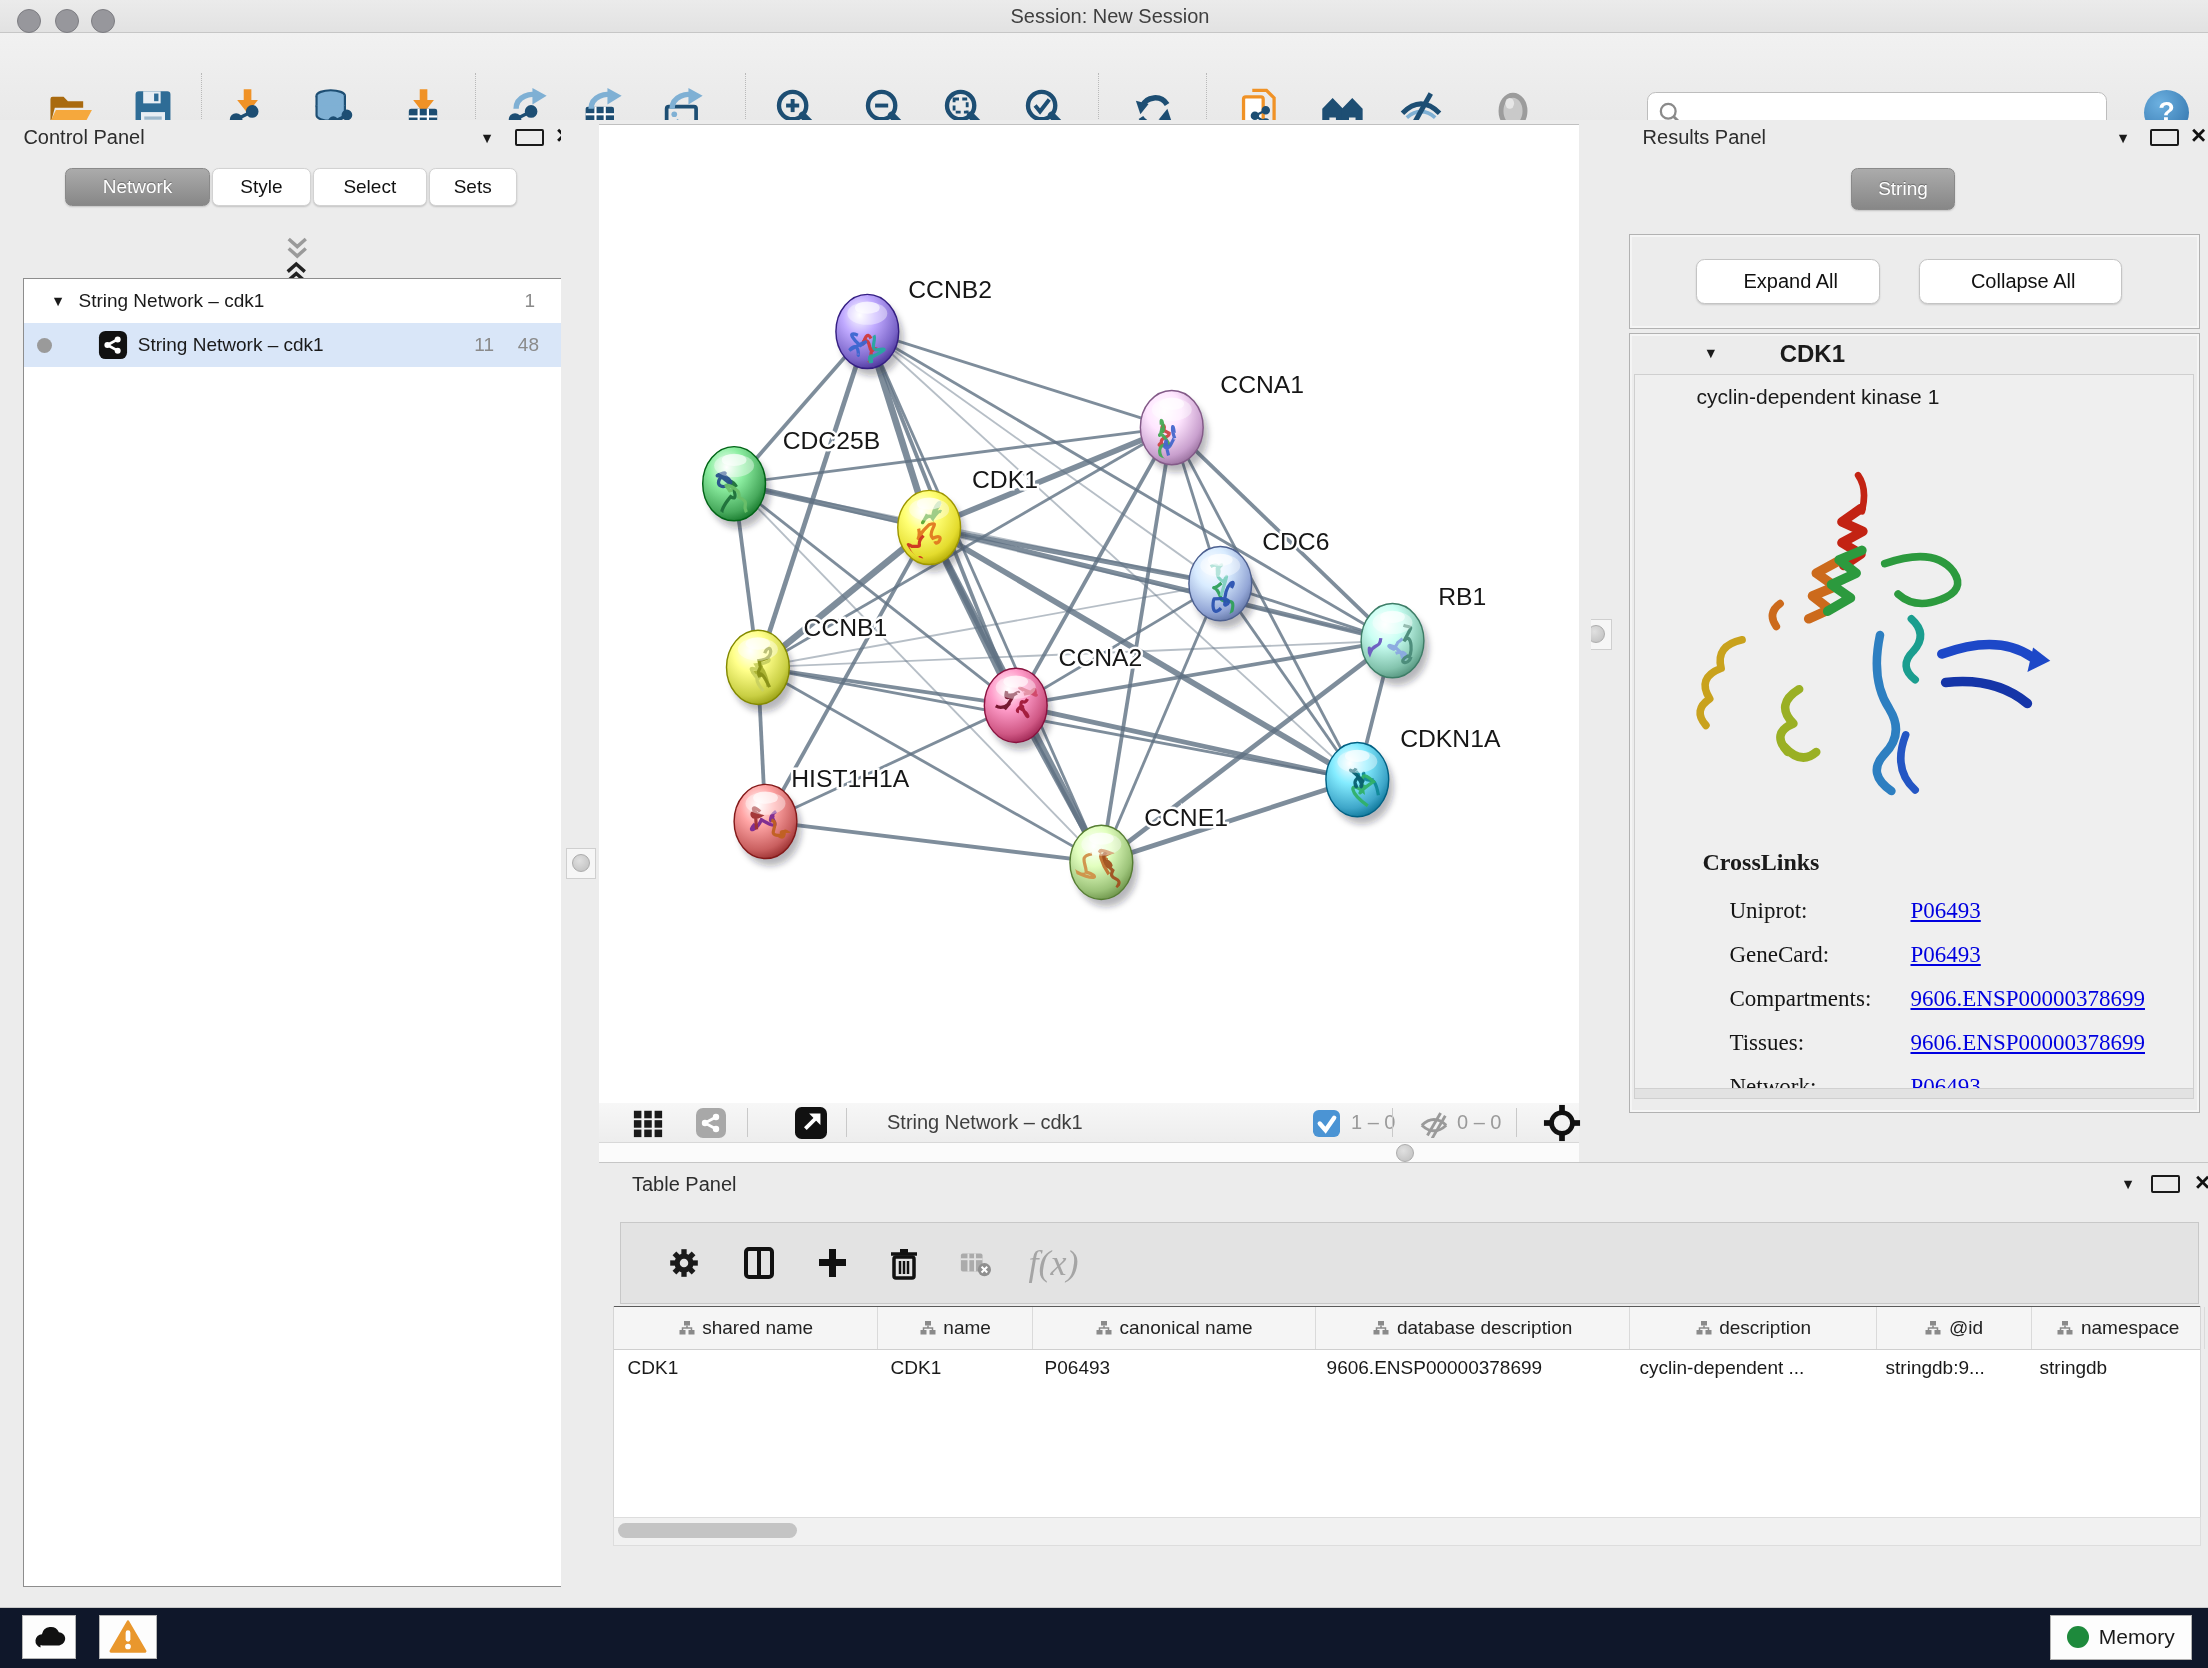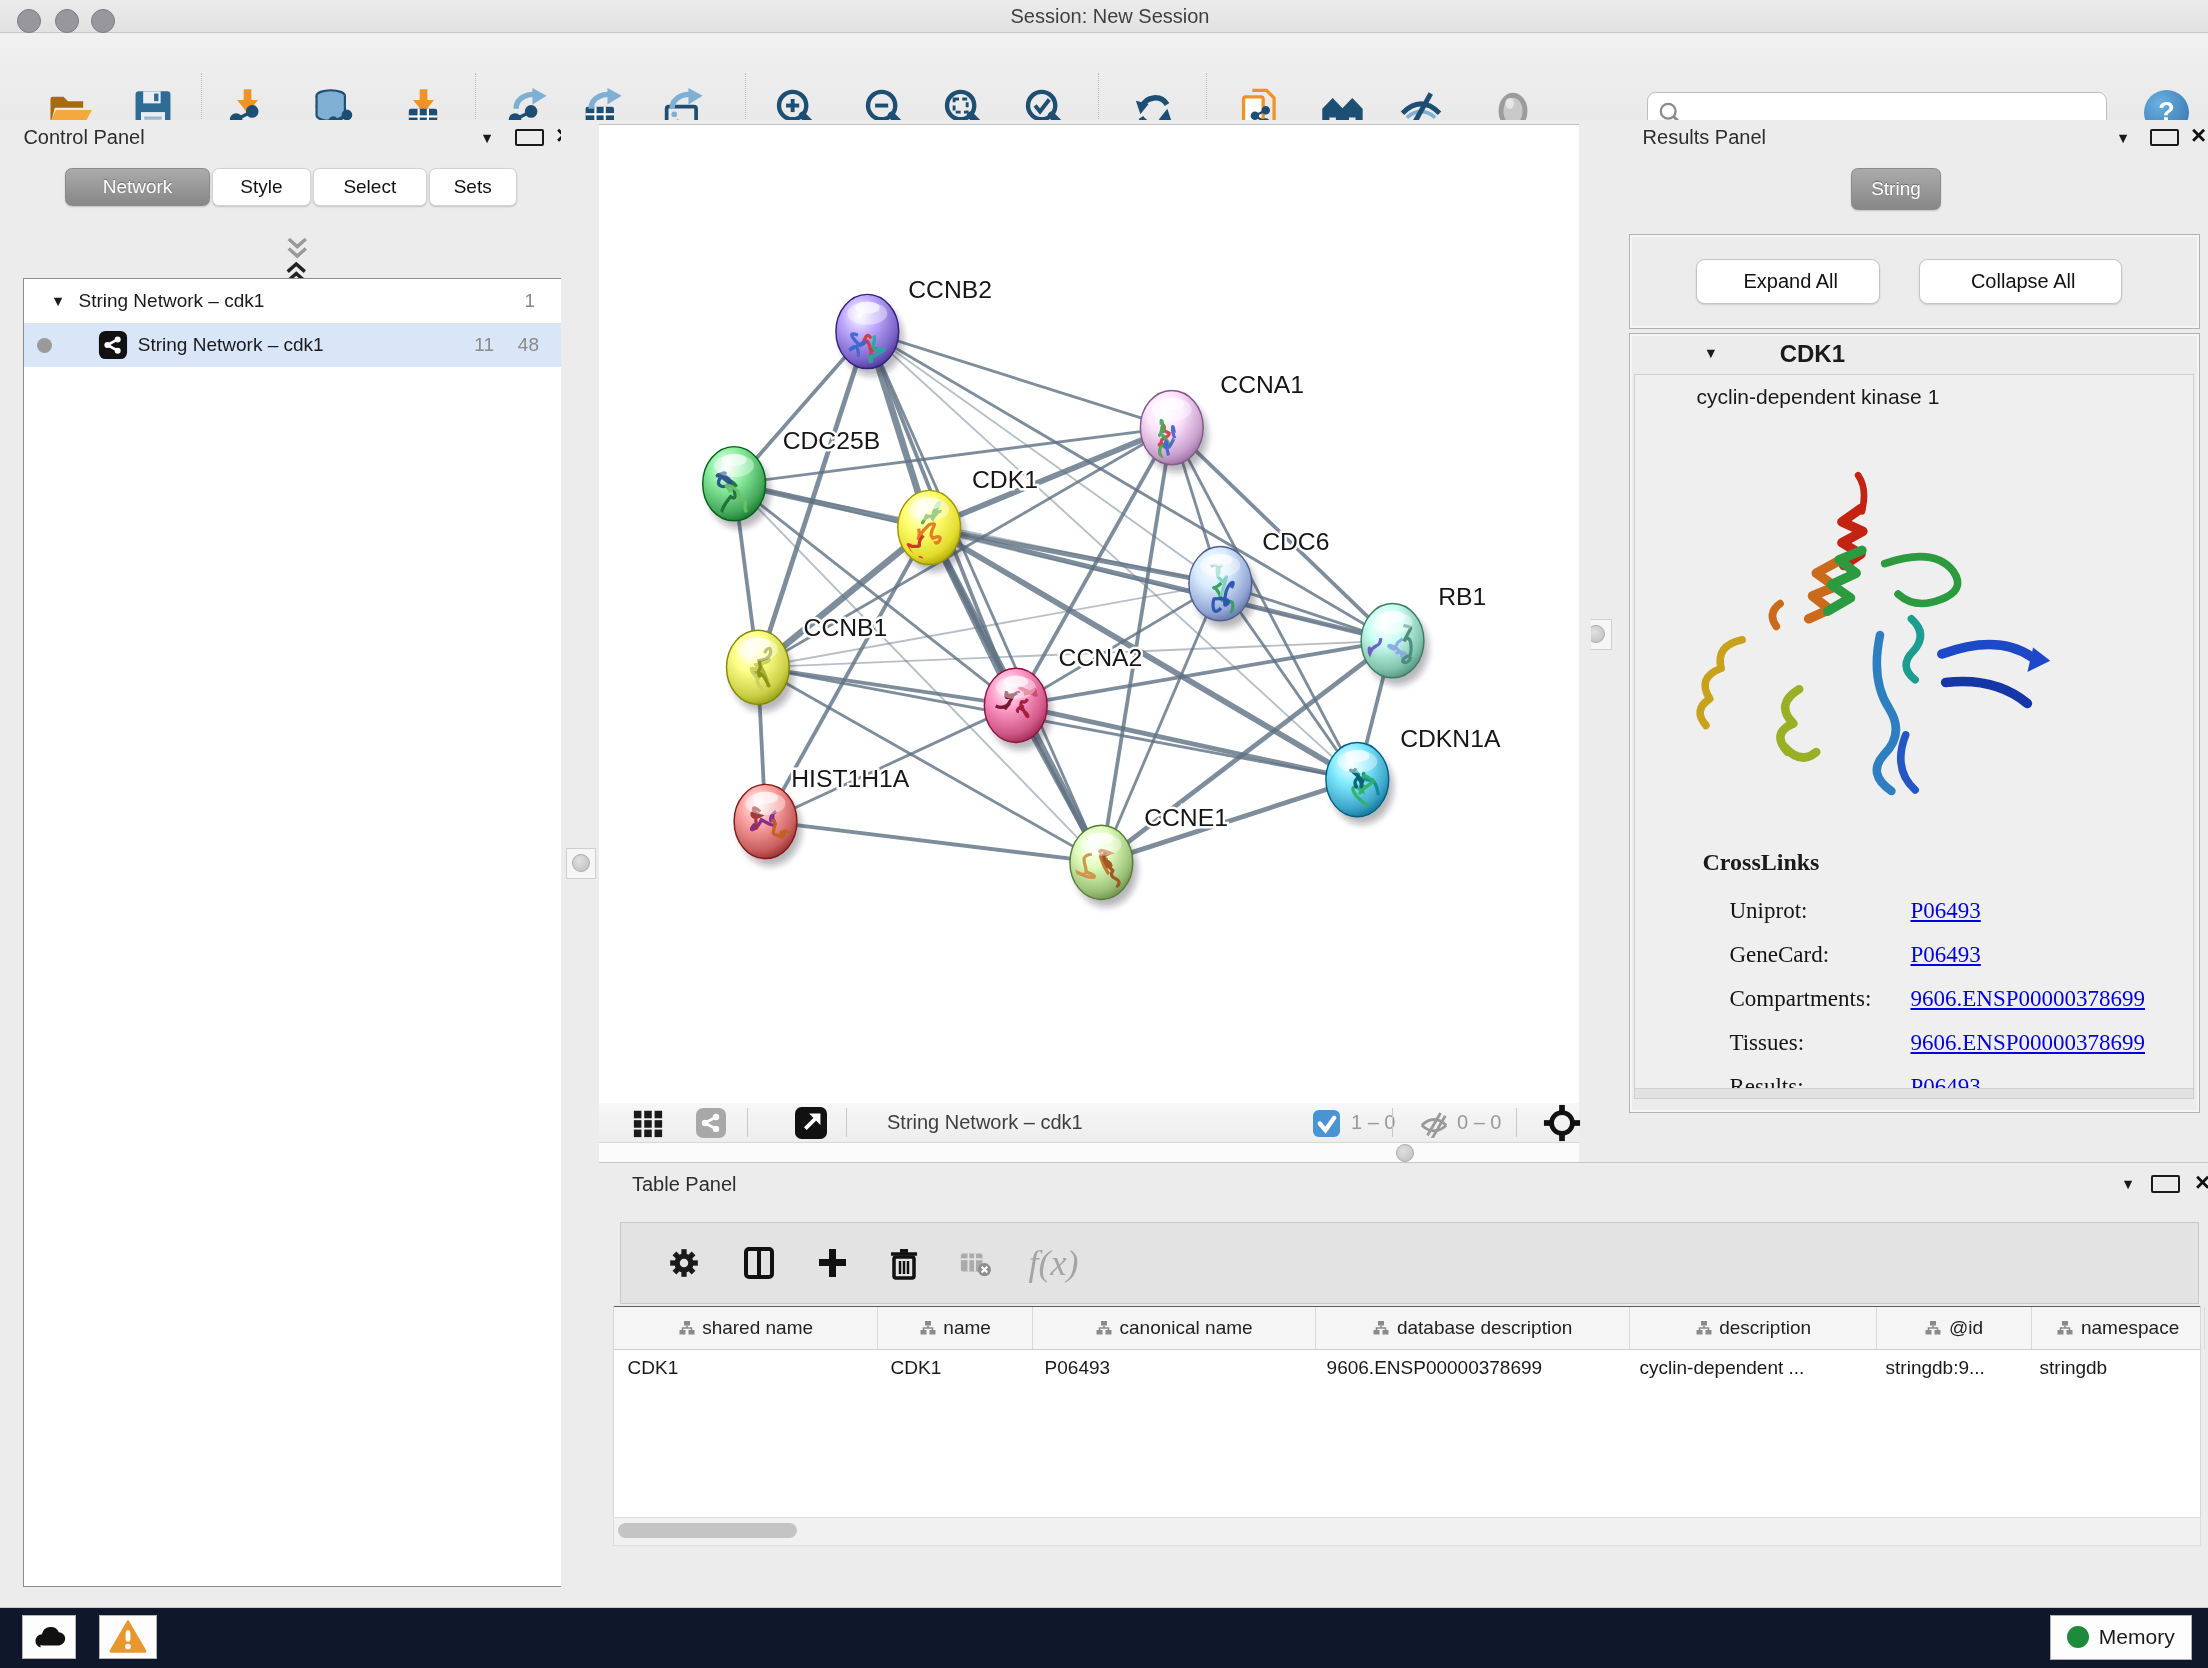--- a/index.html
+++ b/index.html
@@ -748,21 +748,21 @@
     <span class="split-dot" style="position:absolute;left:797px;top:1px"></span>
   </div>
 </div>
 
 <div class="abs" id="results-panel">
   <span class="phead-title abs" style="left:7.6px;top:5.7px">Results Panel</span>
   <span class="ph-tri abs" style="left:481px;top:9.5px">▼</span>
   <span class="ph-box abs" style="left:527px;top:8.6px"></span>
   <span class="ph-x abs" style="left:556px;top:5.7px">×</span>
 
-  <div id="rp-tab"><button class="seg-btn sel" style="width:90px;height:42px">String</button></div>
+  <div id="rp-tab"><button class="seg-btn sel" style="width:104px;height:42px">String</button></div>
 
   <div class="rp-box" style="top:114px;height:93px">
     <button class="rp-btn abs" style="left:66px;top:24px;width:184px">Expand All</button>
     <button class="rp-btn abs" style="left:289px;top:24px;width:203px">Collapse All</button>
   </div>
 
   <div class="rp-box" style="top:213px;height:778px">
     <span class="ph-tri abs" style="left:62px;top:11.4px">▼</span>
     <span class="abs" style="left:138px;top:5.7px;font-size:24px;font-weight:bold">CDK1</span>
 
@@ -803,21 +803,21 @@
           </div>
           <div class="cl-row">
             <span class="cl-label">Compartments:</span>
             <a class="cl-link" href="#">9606.ENSP00000378699</a>
           </div>
           <div class="cl-row">
             <span class="cl-label">Tissues:</span>
             <a class="cl-link" href="#">9606.ENSP00000378699</a>
           </div>
           <div class="cl-row">
-            <span class="cl-label">Results:</span>
+            <span class="cl-label">Network:</span>
             <a class="cl-link" href="#">P06493</a>
           </div>
         </div>
       <div class="abs" style="left:0;right:0;bottom:0;height:8.6px;background:#e2e2e2;border-top:1px solid #d0d0d0"></div>
     </div>
   </div>
 </div>
 
 <div class="abs" id="table-panel">
   <span class="phead-title abs" style="left:21px;top:9.5px">Table Panel</span>

